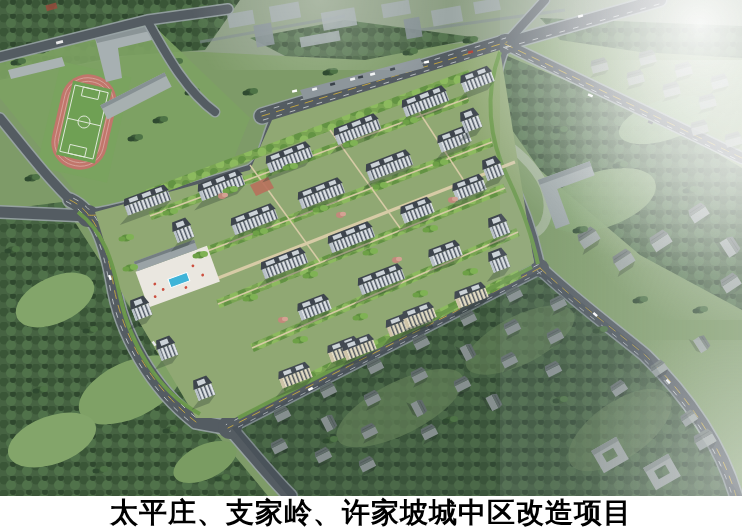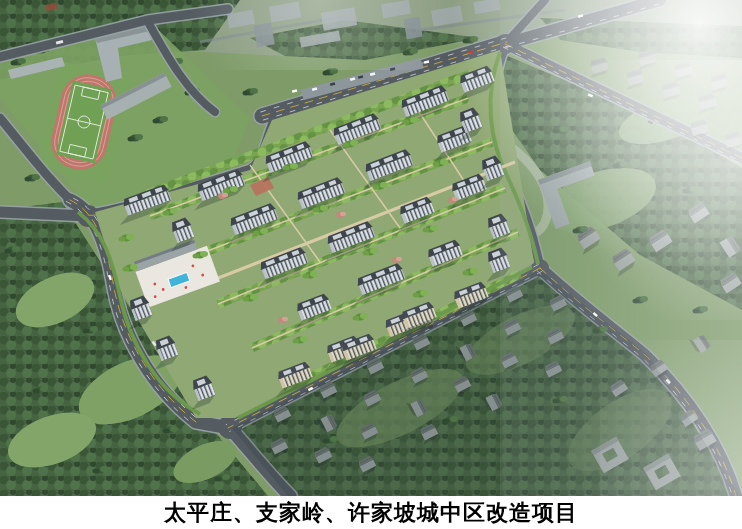--- a/index.html
+++ b/index.html
@@ -1,20 +1,20 @@
 <!DOCTYPE html>
 <html><head>
 <meta charset="utf-8">
 <style>
   html,body{margin:0;padding:0;background:#222;}
   #frame{width:742px;height:529px;margin:0 auto;display:flex;flex-direction:column;background:#fff;
          font-family:"Liberation Sans","DejaVu Sans",sans-serif;overflow:hidden;}
   #scene{width:742px;height:496px;display:block;}
   #caption-bar{width:742px;height:33px;background:#ffffff;display:flex;align-items:center;justify-content:center;}
-  #caption-text{color:#000000;font-size:22px;font-weight:700;letter-spacing:1px;line-height:33px;white-space:nowrap;}
+  #caption-text{color:#000000;font-size:28px;font-weight:700;letter-spacing:1px;line-height:33px;white-space:nowrap;}
 </style>
 </head>
 <body>
 
 <div id="frame">
 <svg id="scene" viewBox="0 0 742 496" xmlns="http://www.w3.org/2000/svg">
 <defs>
   <pattern id="fD" width="16" height="14" patternUnits="userSpaceOnUse">
     <rect width="16" height="14" fill="#466342"></rect>
     <circle cx="4" cy="4" r="4.5" fill="#3a5637"></circle>

